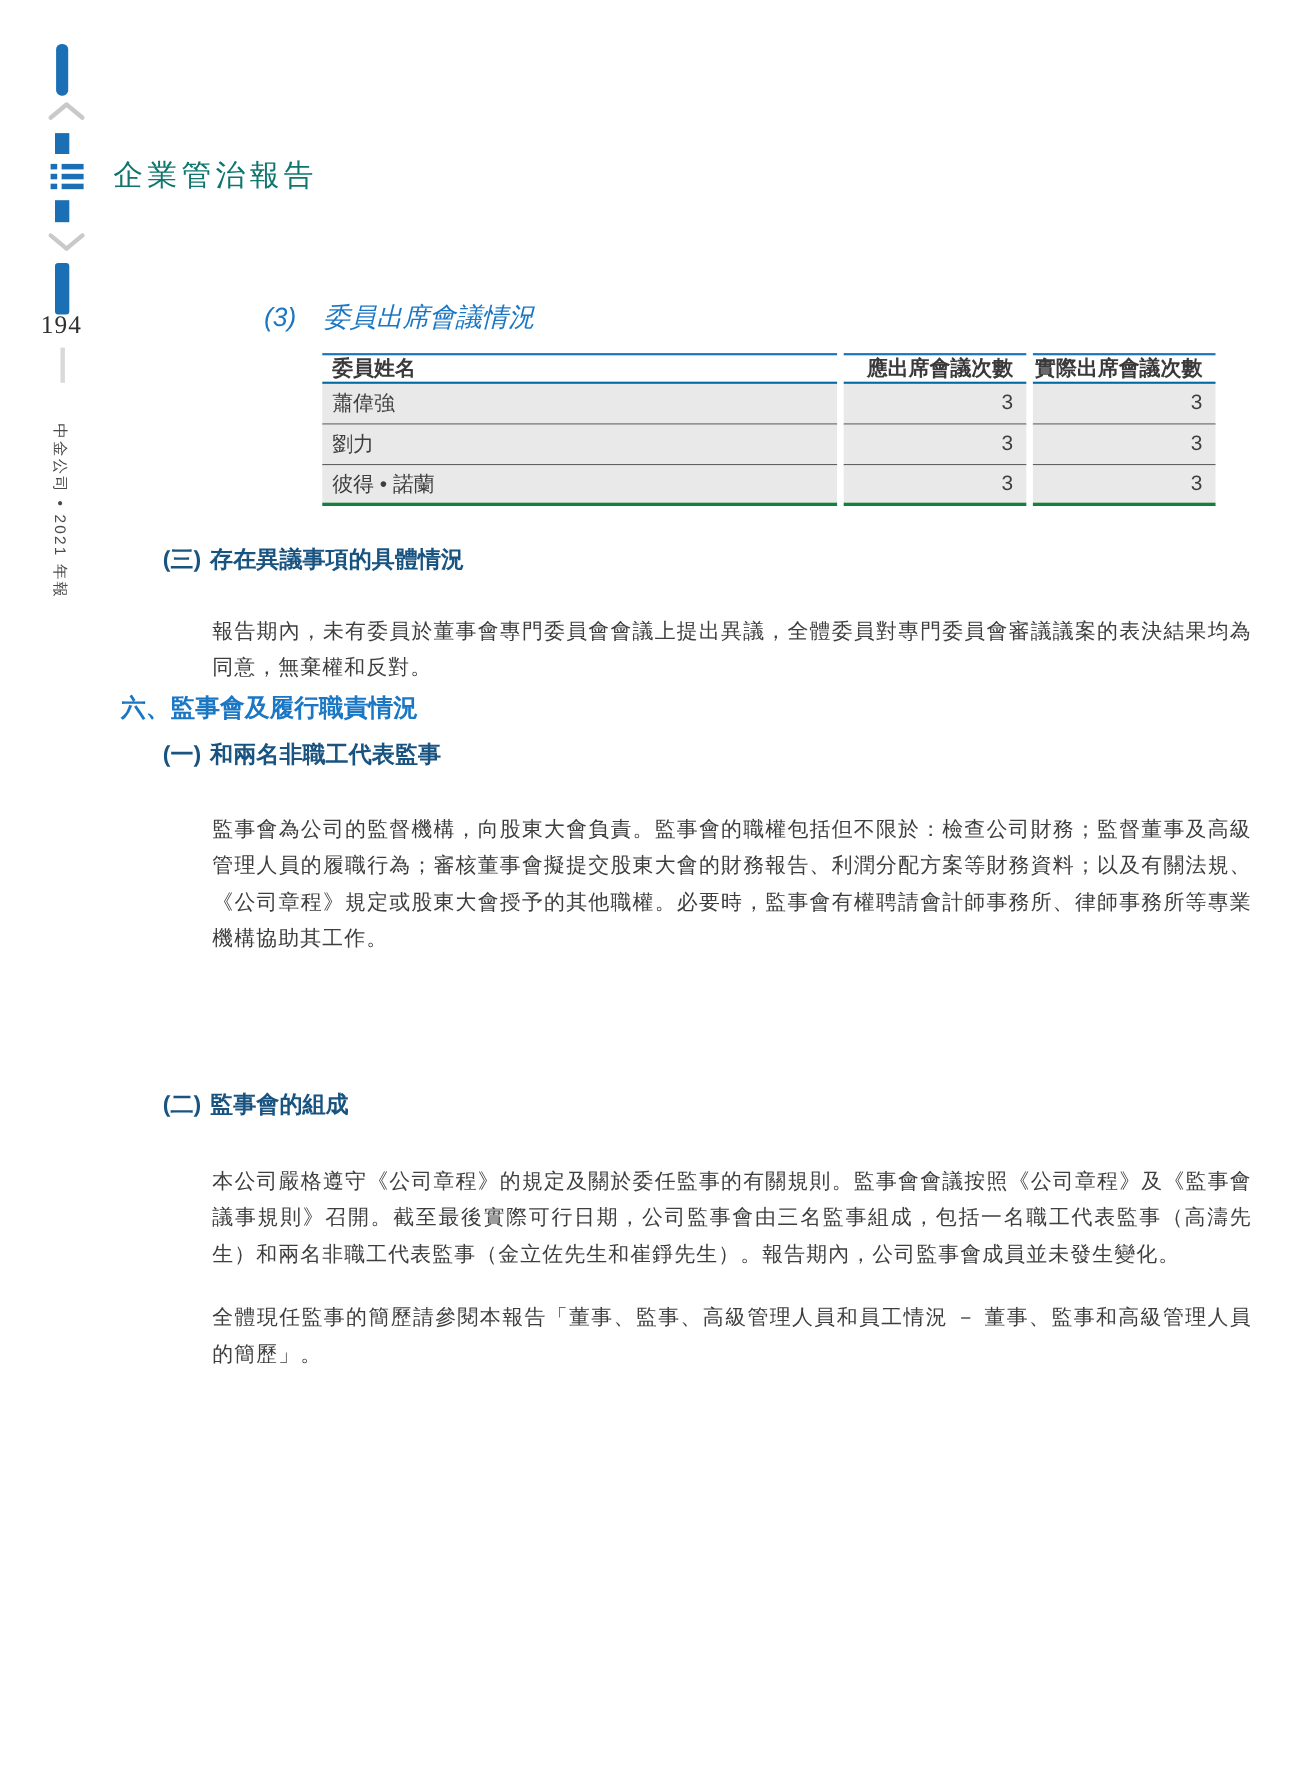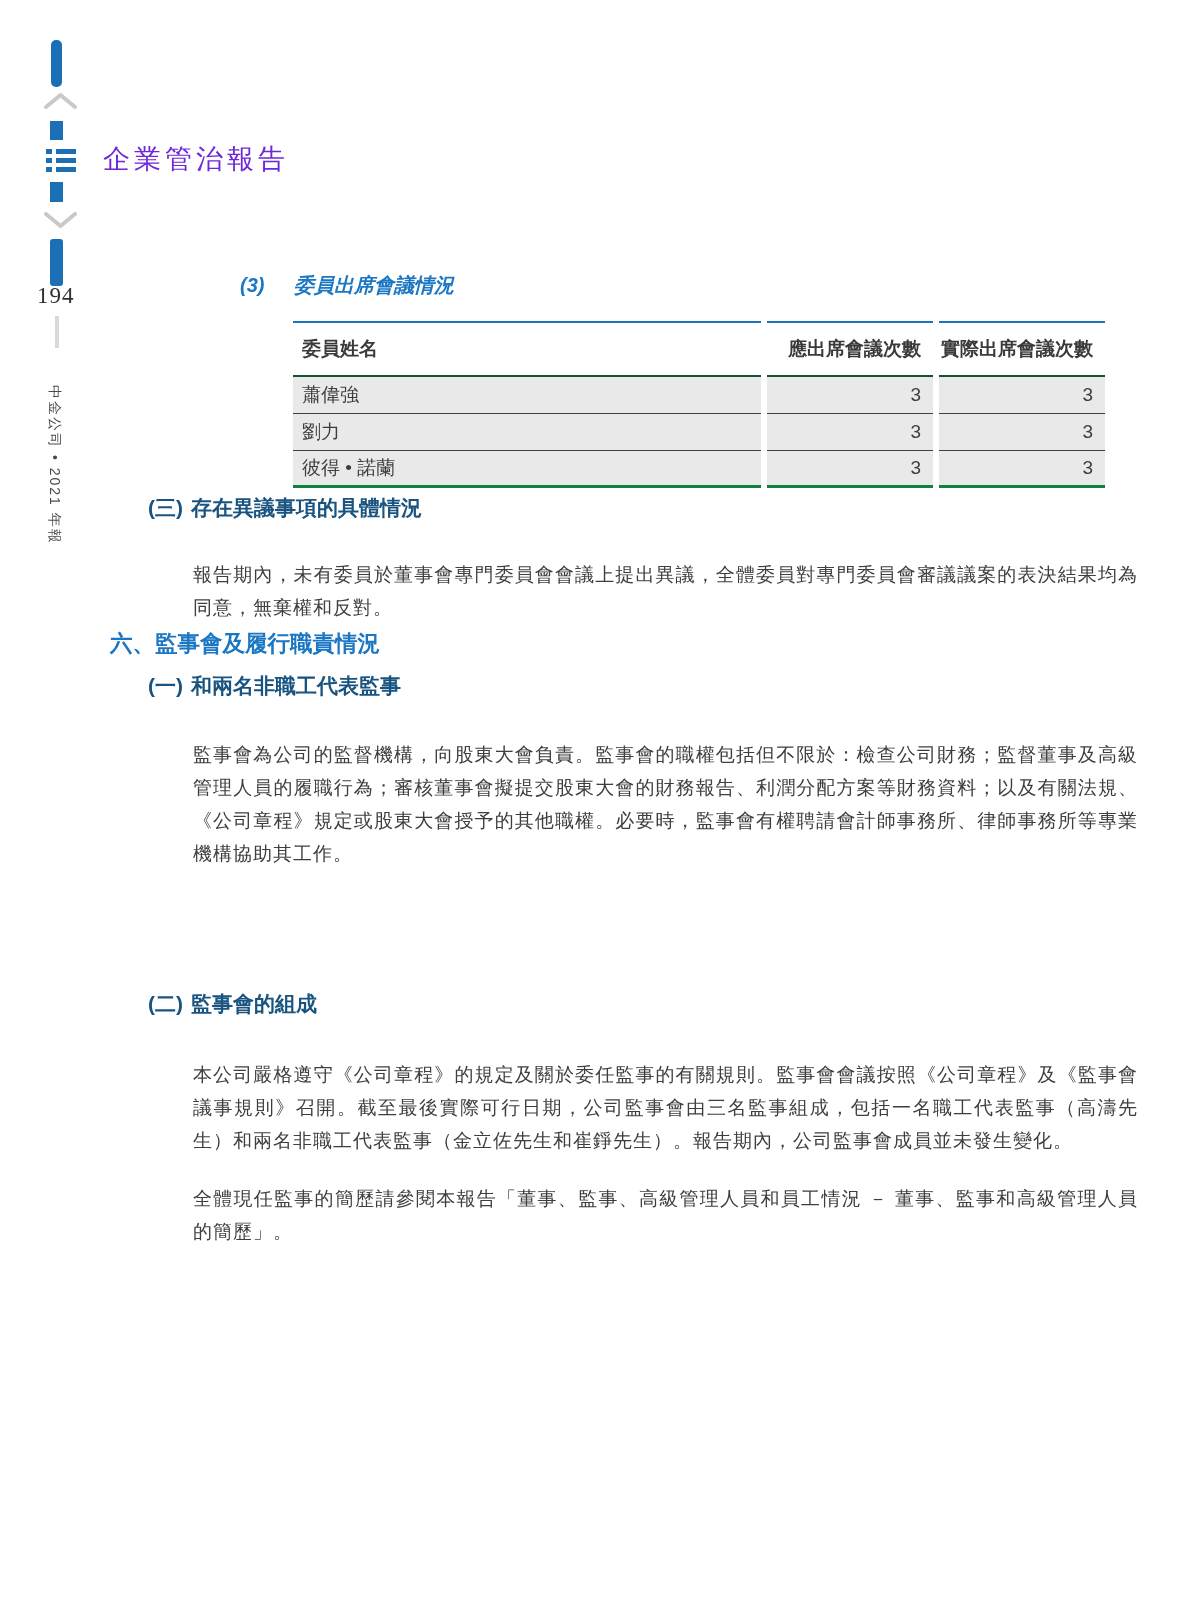--- a/index.html
+++ b/index.html
@@ -21,33 +21,33 @@
   .list-icon .li-l{left:10px;width:20px;}
   .side-bar-bottom{position:absolute;left:50px;top:239px;width:13px;height:47px;background:#1b6fb5;border-radius:3px;}
   .page-num{position:absolute;left:37px;top:283px;font-family:"Liberation Serif",serif;
             font-size:23px;color:#2f2f2f;letter-spacing:1px;}
   .page-tick{position:absolute;left:55px;top:316px;width:4px;height:32px;background:#d9d9d9;}
   .vert-text{position:absolute;left:63px;top:385px;transform:rotate(90deg);transform-origin:0 0;
              white-space:nowrap;font-size:14px;color:#4a4a4a;letter-spacing:2px;}
 
   
   .doc-header{position:absolute;left:103px;top:141px;font-family:"Liberation Serif",serif;
-              font-size:27px;color:#6d28d9;letter-spacing:4px;}
+              font-size:27px;color:#0f766e;letter-spacing:4px;}
 
   
-  .tbl-title{position:absolute;left:240px;top:272px;font-size:20px;font-weight:bold;
+  .tbl-title{position:absolute;left:240px;top:272px;font-size:24px;font-weight:normal;
              font-style:italic;color:#1b77c4;}
   .tbl-title .lbl{display:inline-block;width:54px;}
   .att-table{position:absolute;left:293px;top:321px;width:812px;font-size:19px;}
   .t-row{display:flex;column-gap:6px;}
   .t-cell{box-sizing:border-box;display:flex;align-items:center;}
   .c1{width:468px;padding-left:9px;justify-content:flex-start;}
   .c2{width:166px;padding-right:12px;justify-content:flex-end;}
   .c3{width:166px;padding-right:12px;justify-content:flex-end;}
-  .t-head .t-cell{height:56px;border-top:2px solid #1b75bc;border-bottom:2px solid #14532d;font-weight:bold;color:#3a3a3a;}
+  .t-head .t-cell{height:28px;border-top:2px solid #1b75bc;border-bottom:2px solid #0369a1;font-weight:bold;color:#3a3a3a;}
   .t-body .t-cell{height:37px;background:#e9e9e9;border-bottom:1px solid #404040;color:#3e3e3e;}
   .t-body.t-last .t-cell{border-bottom:3px solid #15803d;}
 
   
   .h3{position:absolute;font-size:21px;font-weight:bold;color:#195380;white-space:nowrap;}
   .h3 .h3lbl{margin-right:8px;}
   .h2{position:absolute;left:110px;font-size:22.5px;font-weight:bold;color:#1b77c4;white-space:nowrap;}
   .para{position:absolute;left:193px;width:945px;font-size:19px;line-height:33px;
         letter-spacing:1px;text-align:justify;color:#3e3e3e;margin-top:24px;}
 </style>

